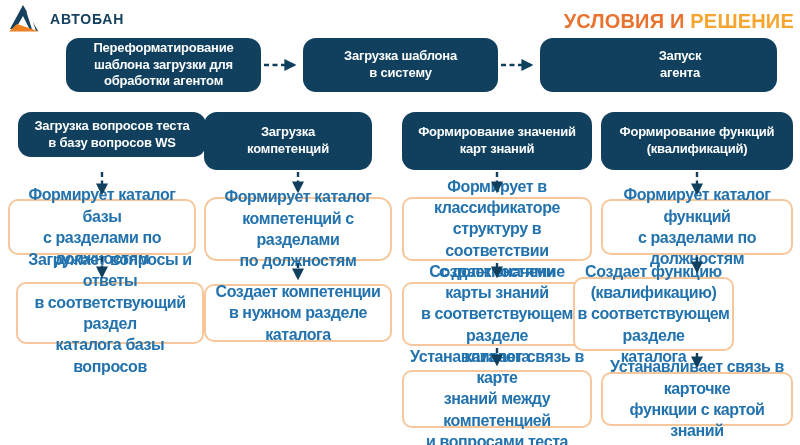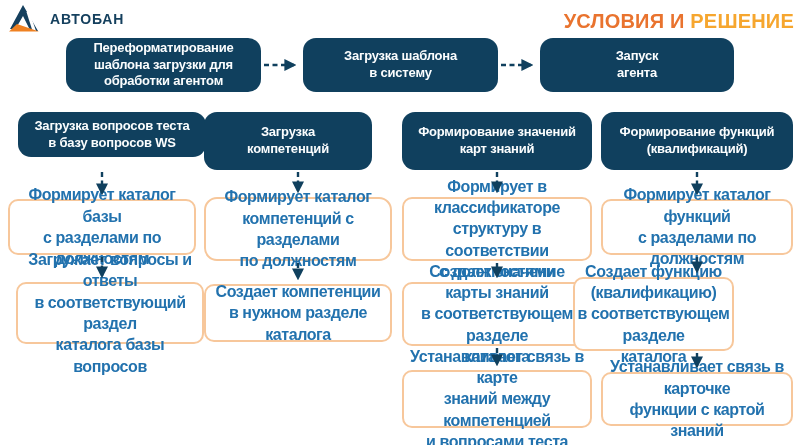--- a/index.html
+++ b/index.html
@@ -22,21 +22,21 @@
   
   .box-step{
     position:absolute;background:#ffffff;border:2px solid #F7C79B;border-radius:10px;
     display:flex;align-items:center;justify-content:center;text-align:center;
     color:#2272AE;font-weight:700;font-size:16px;line-height:1.33;white-space:pre-line;
     letter-spacing:-0.4px;padding:2px;box-sizing:border-box;
   }
   
   .tb1{left:66px;top:38px;width:195px;height:54px;}
   .tb2{left:303px;top:38px;width:195px;height:54px;}
-  .tb3{left:540px;top:38px;width:194px;height:54px;}
+  .tb3{left:540px;top:38px;width:194px;height:54px;padding-left:43px;}
   
   .h1{left:18px;top:112px;width:188px;height:45px;}
   .h2{left:204px;top:112px;width:168px;height:58px;}
   .h3{left:402px;top:112px;width:190px;height:58px;}
   .h4{left:601px;top:112px;width:192px;height:58px;}
   
   .c1s1{left:8px;top:199px;width:188px;height:56px;}
   .c1s2{left:8px;top:282px;width:188px;height:62px;margin-left:8px;}
   .c2s1{left:204px;top:197px;width:188px;height:64px;border-radius:13px;}
   .c2s2{left:204px;top:284px;width:188px;height:58px;}

